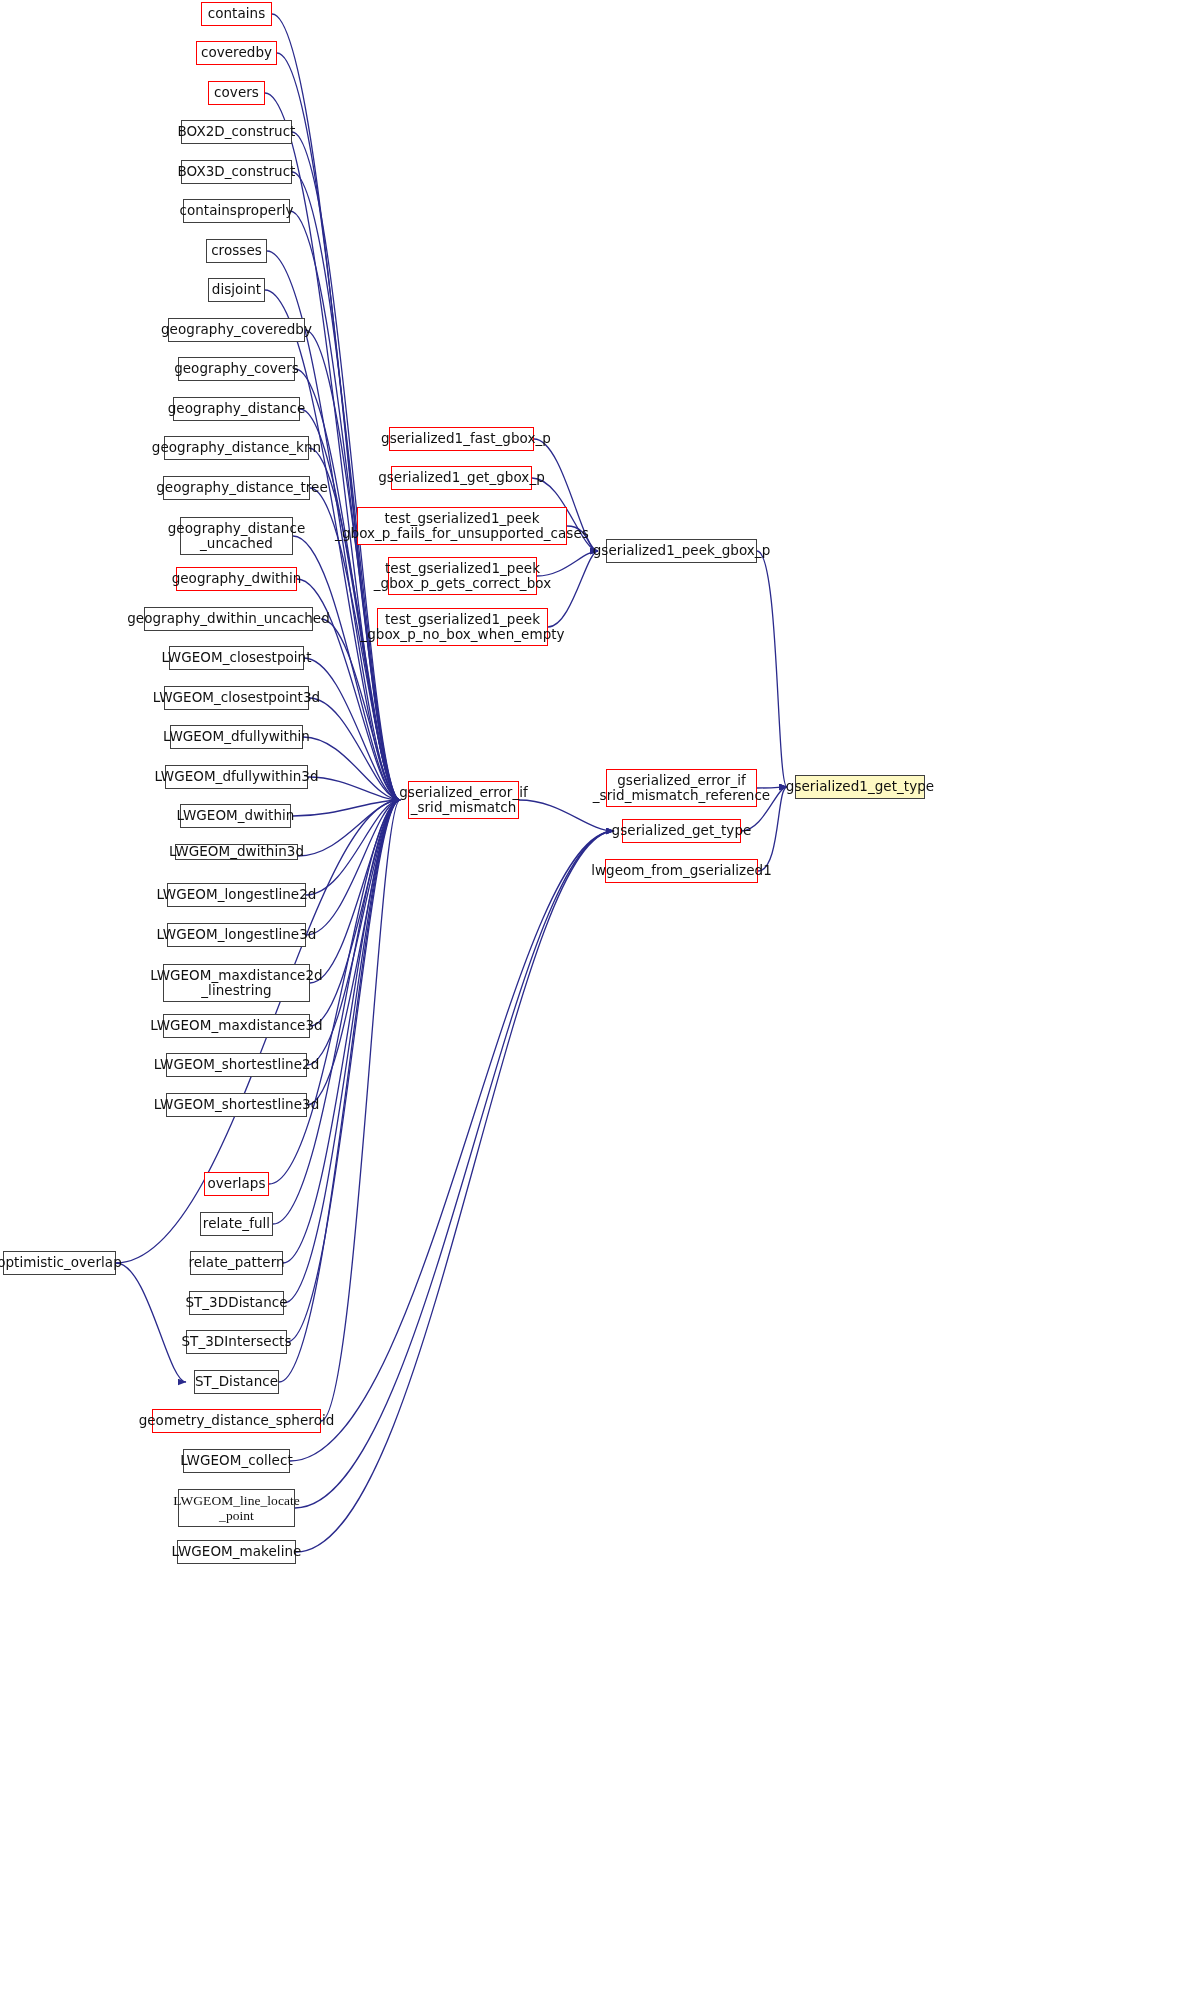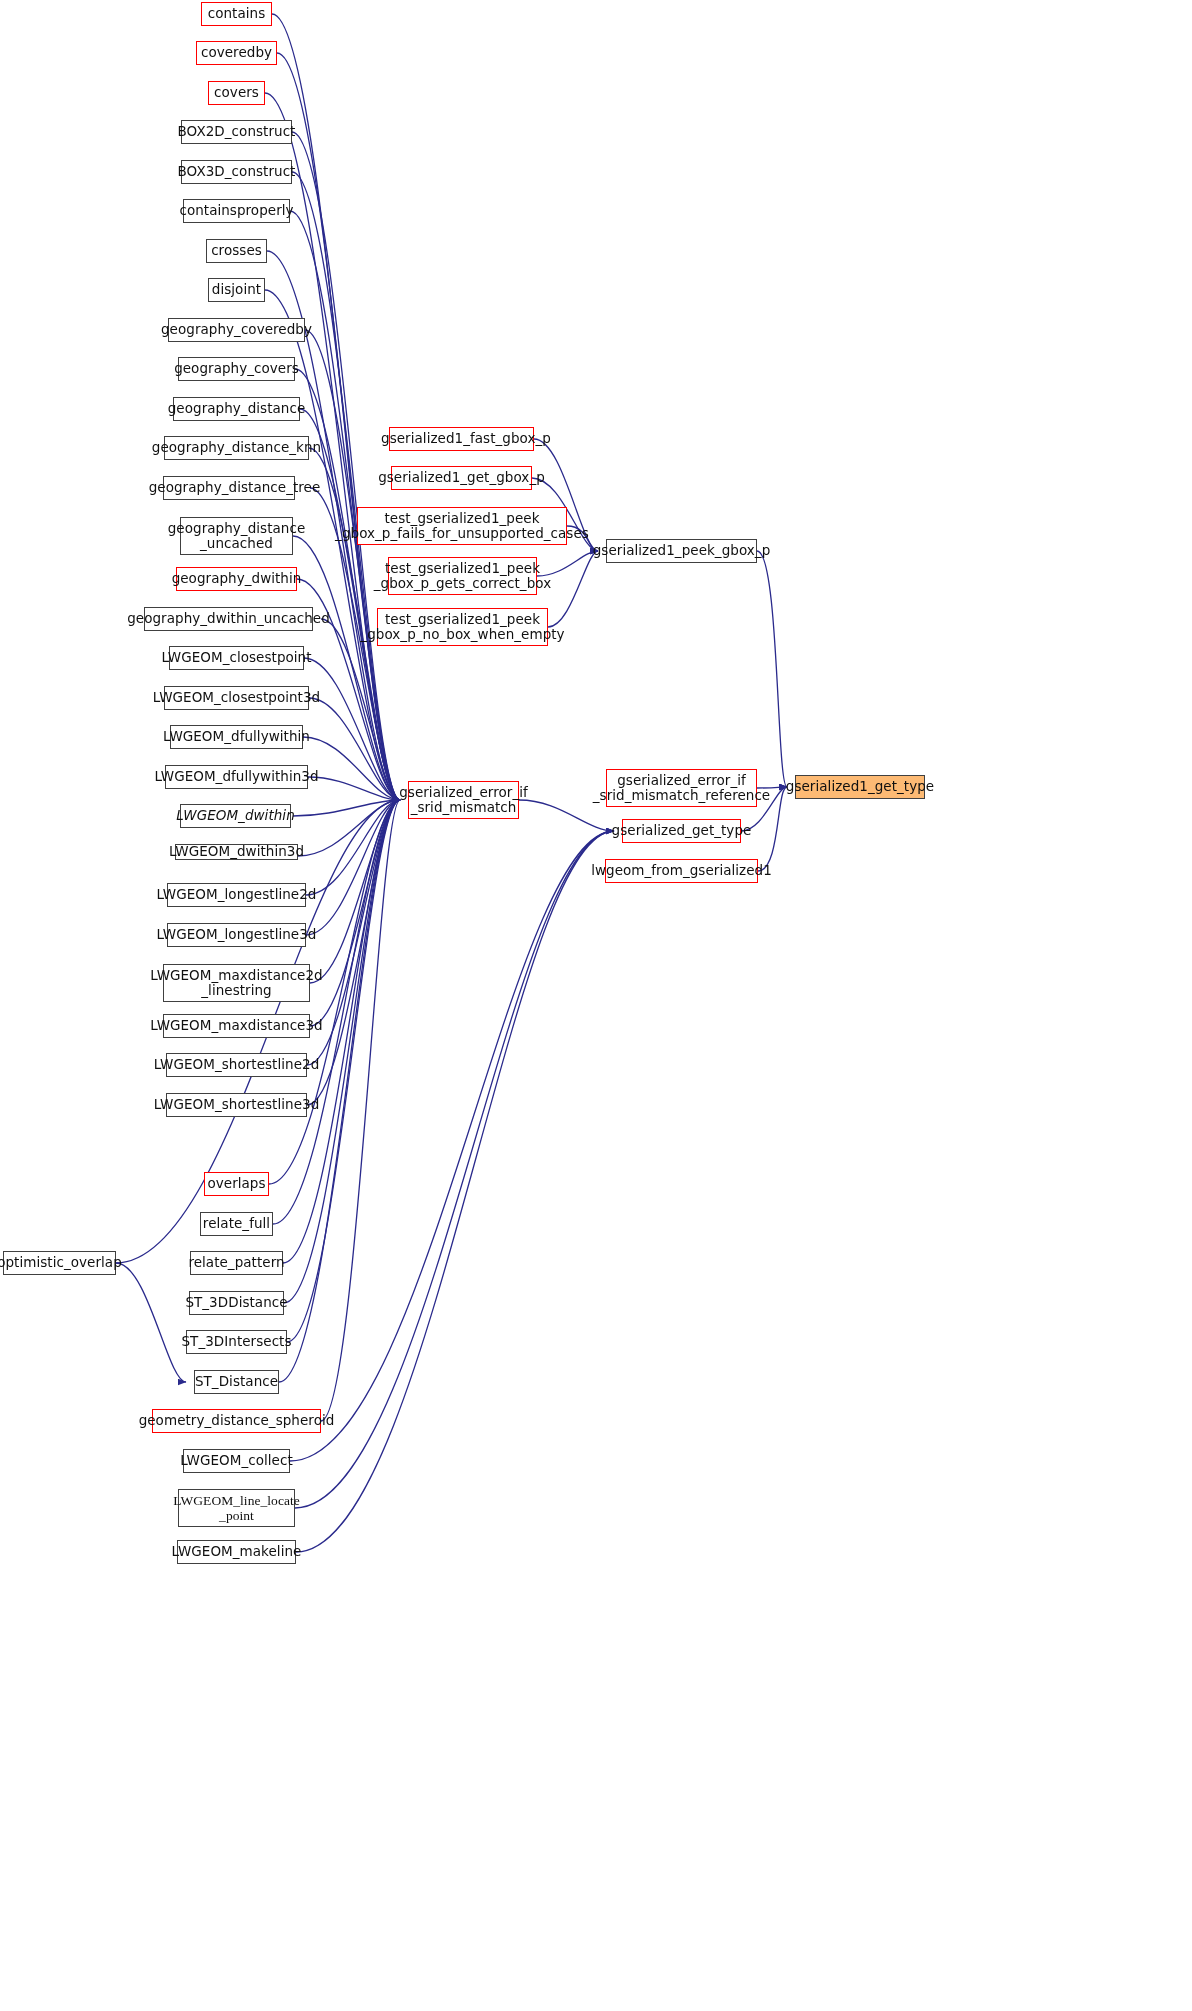--- a/index.html
+++ b/index.html
@@ -38,21 +38,21 @@
     font-size: 13.5px;
     line-height: 1.12;
     white-space: pre;
     letter-spacing: 0.05px;
     z-index: 5;
   }
   .node.red {
     border-color: #ff0000;
   }
   .node.current {
-    background: #fdba74;
+    background: #fef9c3;
     border-color: #404040;
     text-align: center;
   }
 </style>
 </head>
 <body>
 
 <div id="graph">
   <svg id="edges" width="1192" height="2011" viewBox="0 0 1192 2011" xmlns="http://www.w3.org/2000/svg">
     <defs>
@@ -118,30 +118,30 @@
     <div class="node red" style="left: 208px; top: 81px; width: 57px; height: 24px;">covers</div>
     <div class="node" style="left: 181px; top: 120px; width: 111px; height: 24px;">BOX2D_construct</div>
     <div class="node" style="left: 181px; top: 160px; width: 111px; height: 24px;">BOX3D_construct</div>
     <div class="node" style="left: 183px; top: 199px; width: 107px; height: 24px;">containsproperly</div>
     <div class="node" style="left: 206px; top: 239px; width: 61px; height: 24px;">crosses</div>
     <div class="node" style="left: 208px; top: 278px; width: 57px; height: 24px;">disjoint</div>
     <div class="node" style="left: 168px; top: 318px; width: 137px; height: 24px;">geography_coveredby</div>
     <div class="node" style="left: 178px; top: 357px; width: 117px; height: 24px;">geography_covers</div>
     <div class="node" style="left: 173px; top: 397px; width: 127px; height: 24px;">geography_distance</div>
     <div class="node" style="left: 164px; top: 436px; width: 145px; height: 24px;">geography_distance_knn</div>
-    <div class="node" style="left: 163px; top: 476px; width: 132px; height: 24px; padding-left: 11px;">geography_distance_tree</div>
+    <div class="node" style="left: 163px; top: 476px; width: 147px; height: 24px; padding-left: 11px;">geography_distance_tree</div>
     <div class="node" style="left: 180px; top: 517px; width: 113px; height: 38px;">geography_distance
 _uncached</div>
     <div class="node red" style="left: 176px; top: 567px; width: 121px; height: 24px;">geography_dwithin</div>
     <div class="node" style="left: 144px; top: 607px; width: 169px; height: 24px;">geography_dwithin_uncached</div>
     <div class="node" style="left: 169px; top: 646px; width: 135px; height: 24px;">LWGEOM_closestpoint</div>
     <div class="node" style="left: 164px; top: 686px; width: 145px; height: 24px;">LWGEOM_closestpoint3d</div>
     <div class="node" style="left: 170px; top: 725px; width: 133px; height: 24px;">LWGEOM_dfullywithin</div>
     <div class="node" style="left: 165px; top: 765px; width: 143px; height: 24px;">LWGEOM_dfullywithin3d</div>
-    <div class="node" style="left: 180px; top: 804px; width: 111px; height: 24px; font-style: italic;">LWGEOM_dwithin</div>
+    <div class="node" style="left: 180px; top: 804px; width: 111px; height: 24px;">LWGEOM_dwithin</div>
     <div class="node" style="left: 175px; top: 844px; width: 123px; height: 16px;">LWGEOM_dwithin3d</div>
     <div class="node" style="left: 167px; top: 883px; width: 139px; height: 24px;">LWGEOM_longestline2d</div>
     <div class="node" style="left: 167px; top: 923px; width: 139px; height: 24px;">LWGEOM_longestline3d</div>
     <div class="node" style="left: 163px; top: 964px; width: 147px; height: 38px;">LWGEOM_maxdistance2d
 _linestring</div>
     <div class="node" style="left: 163px; top: 1014px; width: 147px; height: 24px;">LWGEOM_maxdistance3d</div>
     <div class="node" style="left: 166px; top: 1053px; width: 141px; height: 24px;">LWGEOM_shortestline2d</div>
     <div class="node" style="left: 166px; top: 1093px; width: 141px; height: 24px;">LWGEOM_shortestline3d</div>
     <div class="node red" style="left: 204px; top: 1172px; width: 65px; height: 24px;">overlaps</div>
     <div class="node" style="left: 200px; top: 1212px; width: 73px; height: 24px;">relate_full</div>

